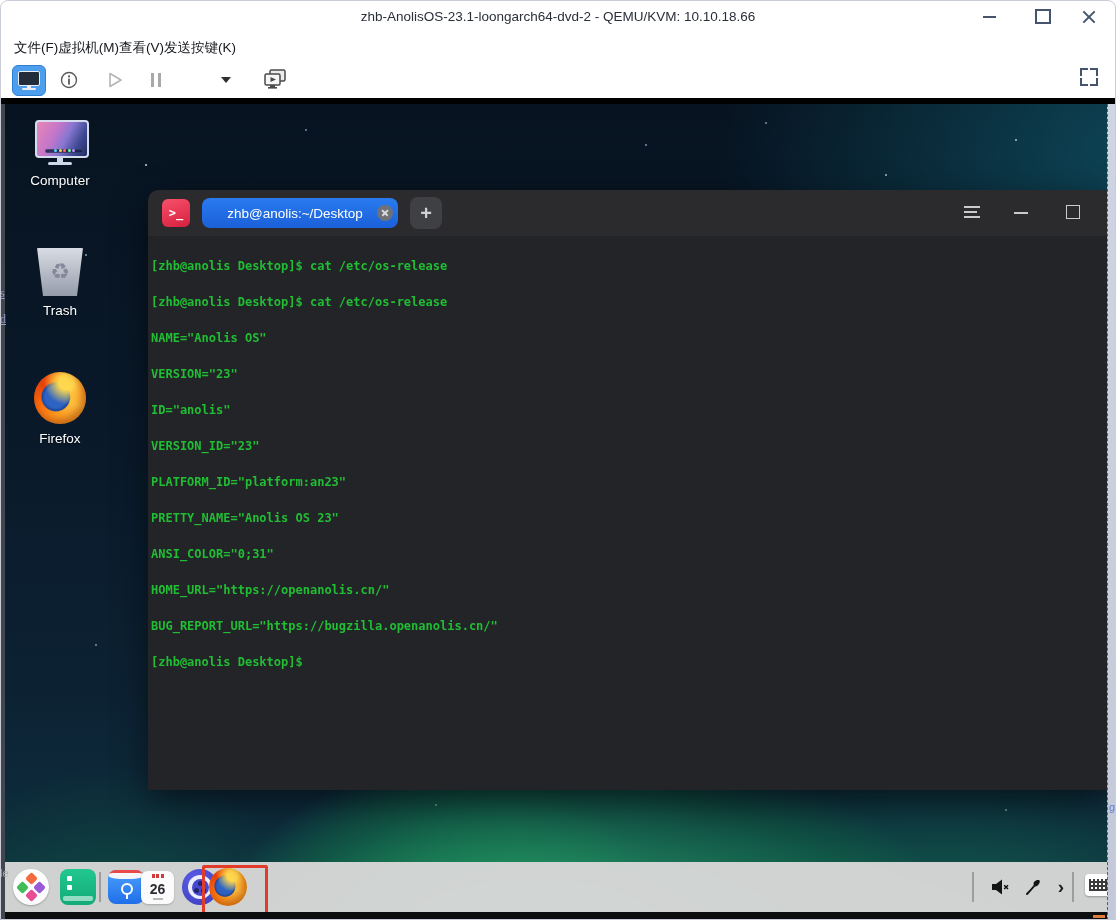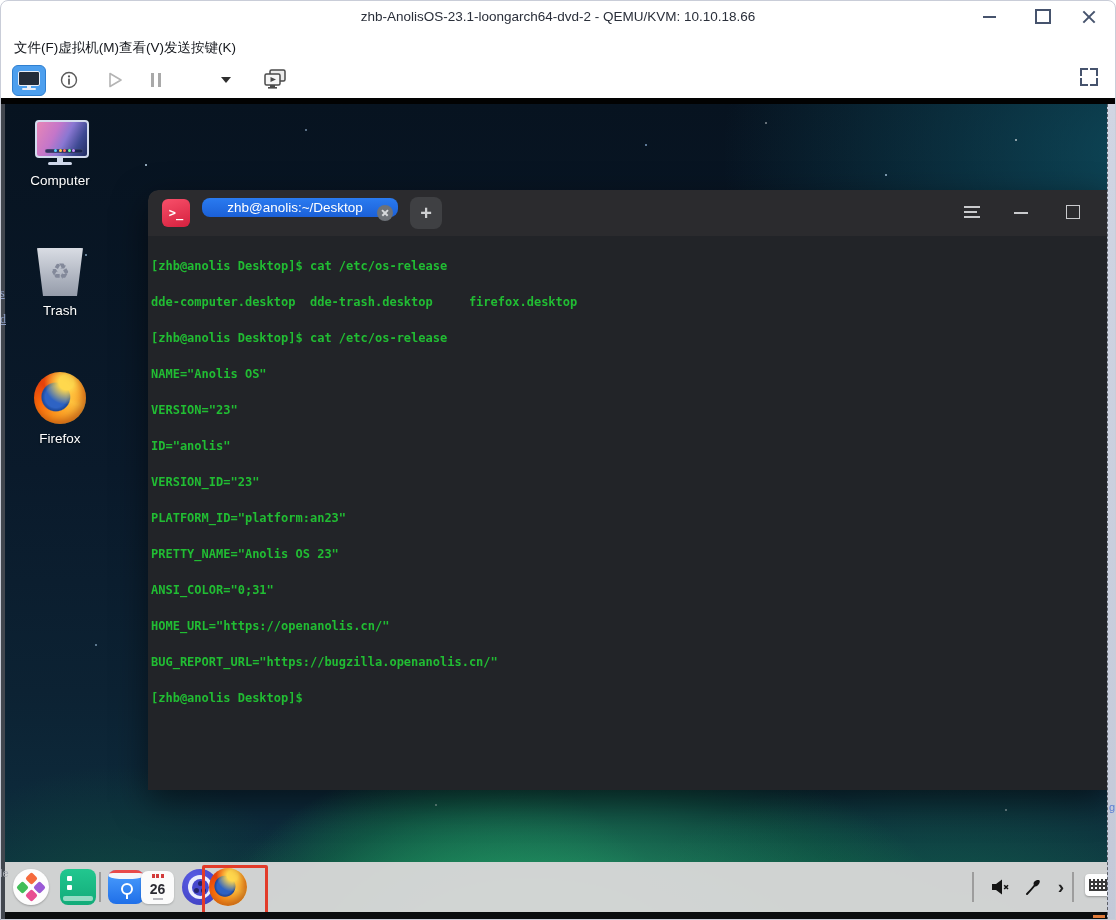--- a/index.html
+++ b/index.html
@@ -112,21 +112,21 @@
     box-shadow:inset -3px -4px 8px rgba(150,40,0,.55);}
   .ff-desktop{width:52px;height:52px;}
 
   
   .terminal{position:absolute;left:143px;top:86px;width:960px;height:600px;border-radius:10px 0 0 0;
     box-shadow:0 12px 34px rgba(0,0,0,.5);overflow:hidden;}
   .term-header{position:absolute;top:0;left:0;right:0;height:46px;background:#2b2b2e;border-radius:10px 0 0 0;}
   .term-app-ic{position:absolute;left:14px;top:9px;width:28px;height:28px;border-radius:6px;
     background:linear-gradient(160deg,#f8506a,#d5203e);display:flex;align-items:center;justify-content:center;
     color:#fff;font-family:"DejaVu Sans Mono",monospace;font-weight:bold;font-size:12px;}
-  .term-tab{position:absolute;left:54px;top:8px;height:19px;min-width:196px;border-radius:8px;
+  .term-tab{position:absolute;left:54px;top:8px;height:30px;min-width:196px;border-radius:8px;
     background:linear-gradient(180deg,#2a7bf0,#1b60d8);display:flex;align-items:center;justify-content:center;
     color:#fff;font-size:13.5px;padding:0 26px 0 16px;box-sizing:border-box;}
   .tab-close{position:absolute;right:5px;top:7px;width:16px;height:16px;border-radius:50%;background:#6e7278;}
   .tab-close::before,.tab-close::after{content:"";position:absolute;left:4px;top:7px;width:8px;height:1.6px;background:#d8dadd;}
   .tab-close::before{transform:rotate(45deg);} .tab-close::after{transform:rotate(-45deg);}
   .term-newtab{position:absolute;left:262px;top:7px;width:32px;height:32px;border-radius:8px;background:#3f4043;
     color:#cfd0d2;font-size:20px;font-weight:bold;display:flex;align-items:center;justify-content:center;line-height:1;}
   .term-ham{position:absolute;right:128px;top:16px;width:16px;height:13px;}
   .term-ham i{position:absolute;left:0;right:0;height:1.8px;background:#c9cacd;}
   .term-ham i:nth-child(1){top:0;} .term-ham i:nth-child(2){top:5px;right:3px;} .term-ham i:nth-child(3){top:10px;}
@@ -294,21 +294,20 @@
         <div class="term-ham">
             <i></i>
             <i></i>
             <i></i>
           </div>
         <div class="term-min"></div>
         <div class="term-max"></div>
       </div>
       <div class="term-body">
         <div class="tline">[zhb@anolis Desktop]$ cat /etc/os-release</div>
-        <div class="tline">dde-computer.desktop  dde-trash.desktop     firefox.desktop</div>
         <div class="tline">[zhb@anolis Desktop]$ cat /etc/os-release</div>
         <div class="tline">NAME="Anolis OS"</div>
         <div class="tline">VERSION="23"</div>
         <div class="tline">ID="anolis"</div>
         <div class="tline">VERSION_ID="23"</div>
         <div class="tline">PLATFORM_ID="platform:an23"</div>
         <div class="tline">PRETTY_NAME="Anolis OS 23"</div>
         <div class="tline">ANSI_COLOR="0;31"</div>
         <div class="tline">HOME_URL="https://openanolis.cn/"</div>
         <div class="tline">BUG_REPORT_URL="https://bugzilla.openanolis.cn/"</div>

